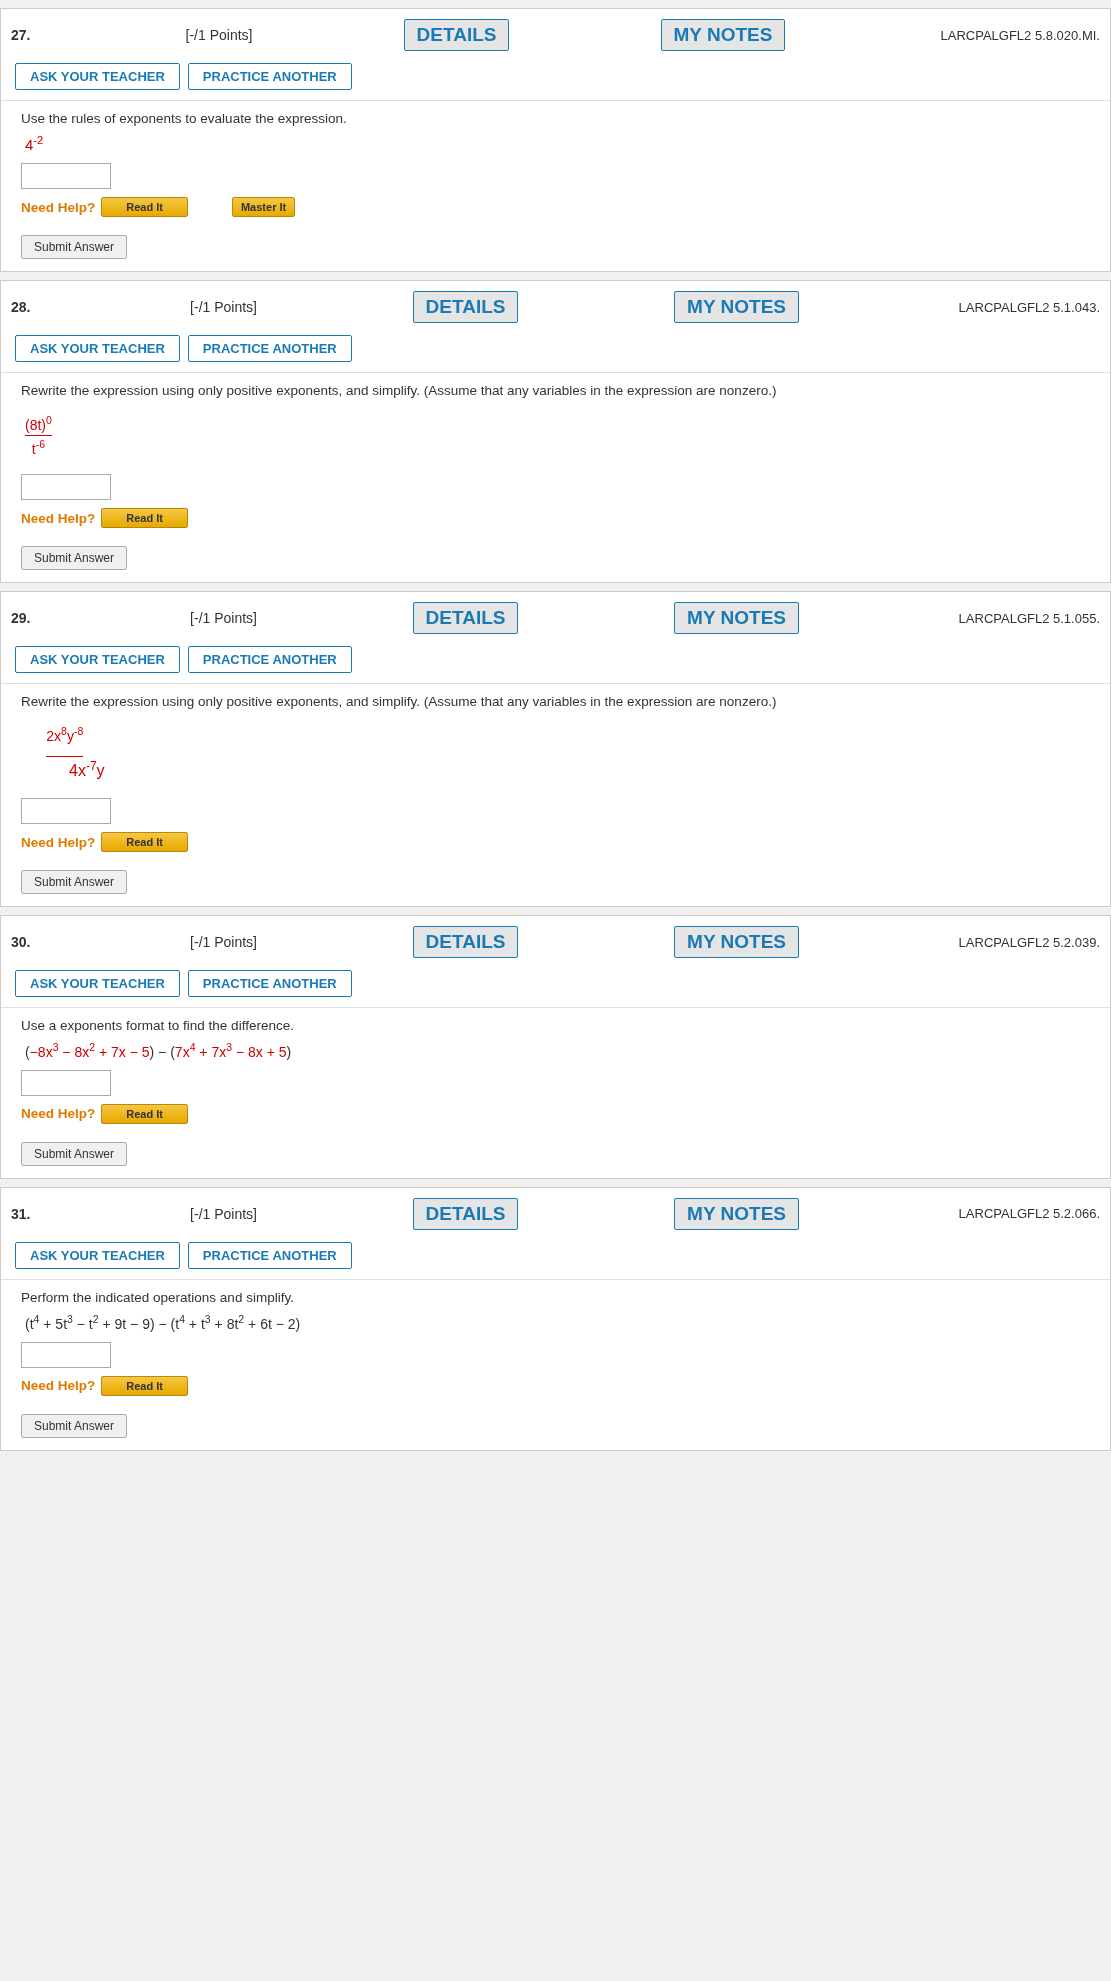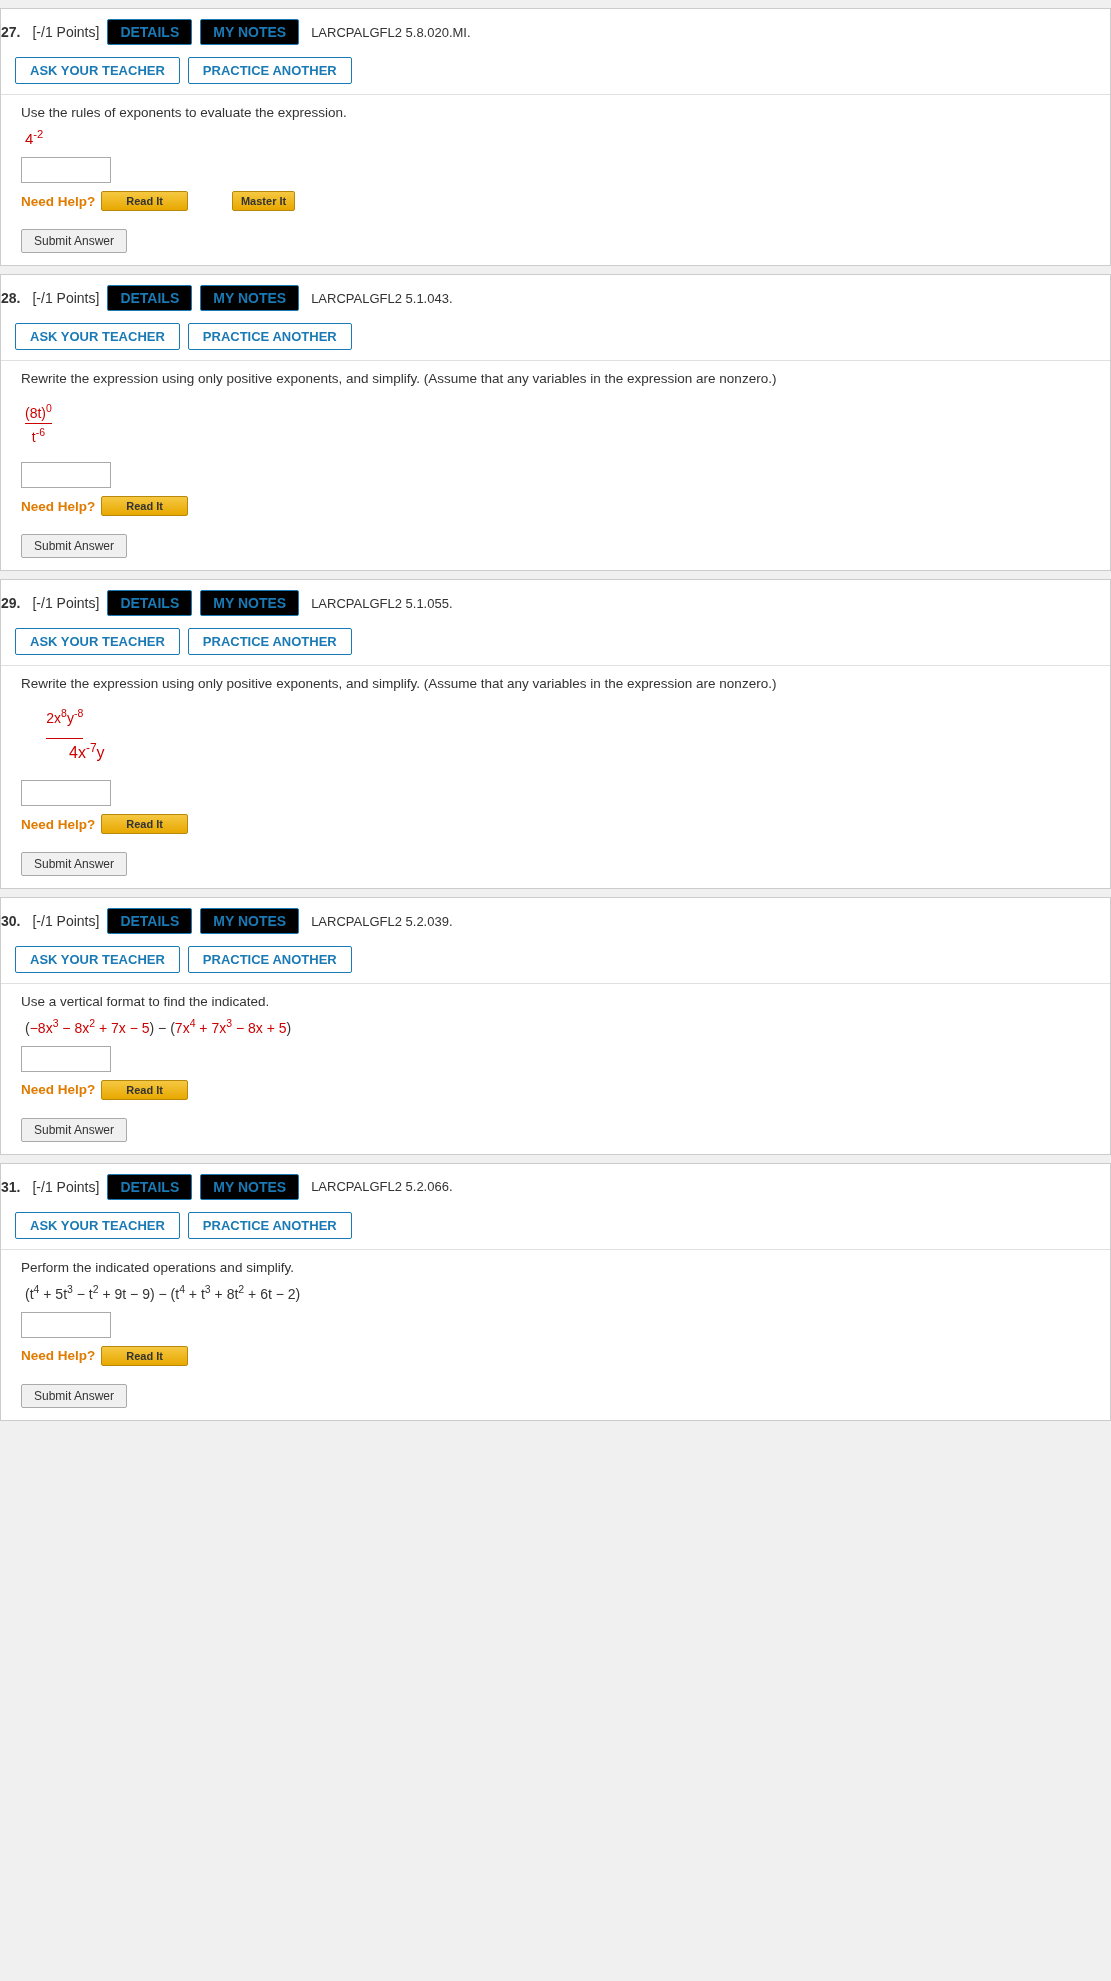--- a/index.html
+++ b/index.html
@@ -11,35 +11,36 @@
     }
     .problem-block {
       background: #fff;
       border: 1px solid #ccc;
       margin: 8px 0;
       padding: 0;
     }
     .problem-header {
       display: flex;
       align-items: center;
-      padding: 10px 0;
+      padding: 10px 10px;
       gap: 8px;
       flex-wrap: wrap;
+      justify-content: space-between;
     }
     .problem-number {
       font-weight: bold;
       font-size: 14px;
       margin-right: 4px;
     }
     .btn-outline {
       border: 1.5px solid #1a7ab5;
       color: #1a7ab5;
-      background: #000000;
+      background: #e5e5e5;
       padding: 4px 12px;
-      font-size: 14px;
+      font-size: 19px;
       font-weight: bold;
       cursor: pointer;
       border-radius: 2px;
     }
     .problem-code {
       font-size: 13px;
       color: #333;
       margin-left: 4px;
     }
     .action-row {
@@ -250,21 +251,21 @@
     <span>[-/1 Points]</span>
     <button class="btn-outline">DETAILS</button>
     <button class="btn-outline">MY NOTES</button>
     <span class="problem-code">LARCPALGFL2 5.2.039.</span>
   </div>
   <div class="action-row">
     <button class="btn-ask">ASK YOUR TEACHER</button>
     <button class="btn-practice">PRACTICE ANOTHER</button>
   </div>
   <div class="problem-content">
-    <div class="problem-instruction">Use a vertical format to find the indicated.</div>
+    <div class="problem-instruction">Use a exponents format to find the difference.</div>
     <div style="margin: 8px 0 10px 4px;font-size:14px;">
       <span style="color:#333;">(</span><span style="color:#cc0000;">−8x<sup>3</sup> − 8x<sup>2</sup> + 7x − 5</span><span style="color:#333;">) − (</span><span style="color:#cc0000;">7x<sup>4</sup> + 7x<sup>3</sup> − 8x + 5</span><span style="color:#333;">)</span>
     </div>
     <input class="answer-input" type="text" style="">
     <div class="need-help-row">
       <span class="need-help-label">Need Help?</span>
       <button class="btn-readit">Read It</button>
     </div>
   </div>
   <div class="submit-row">

